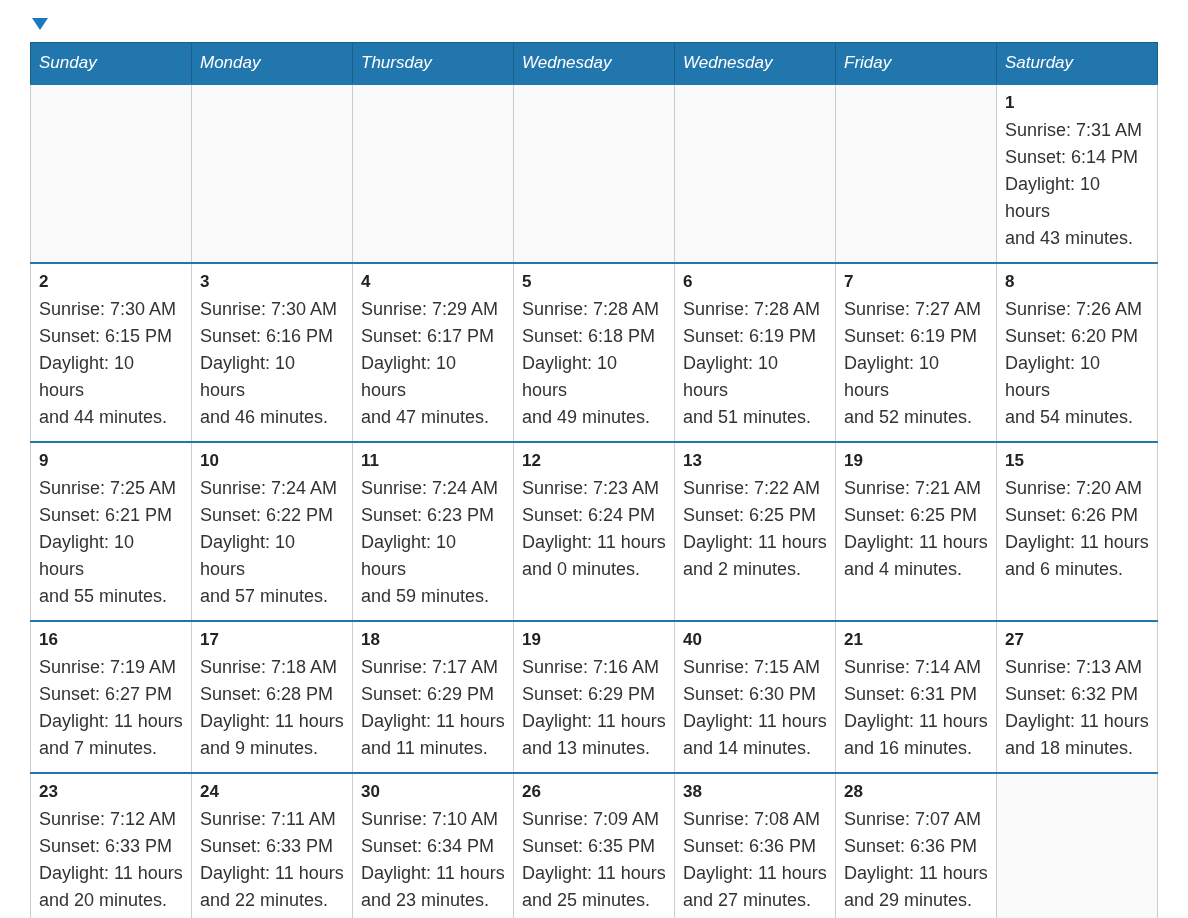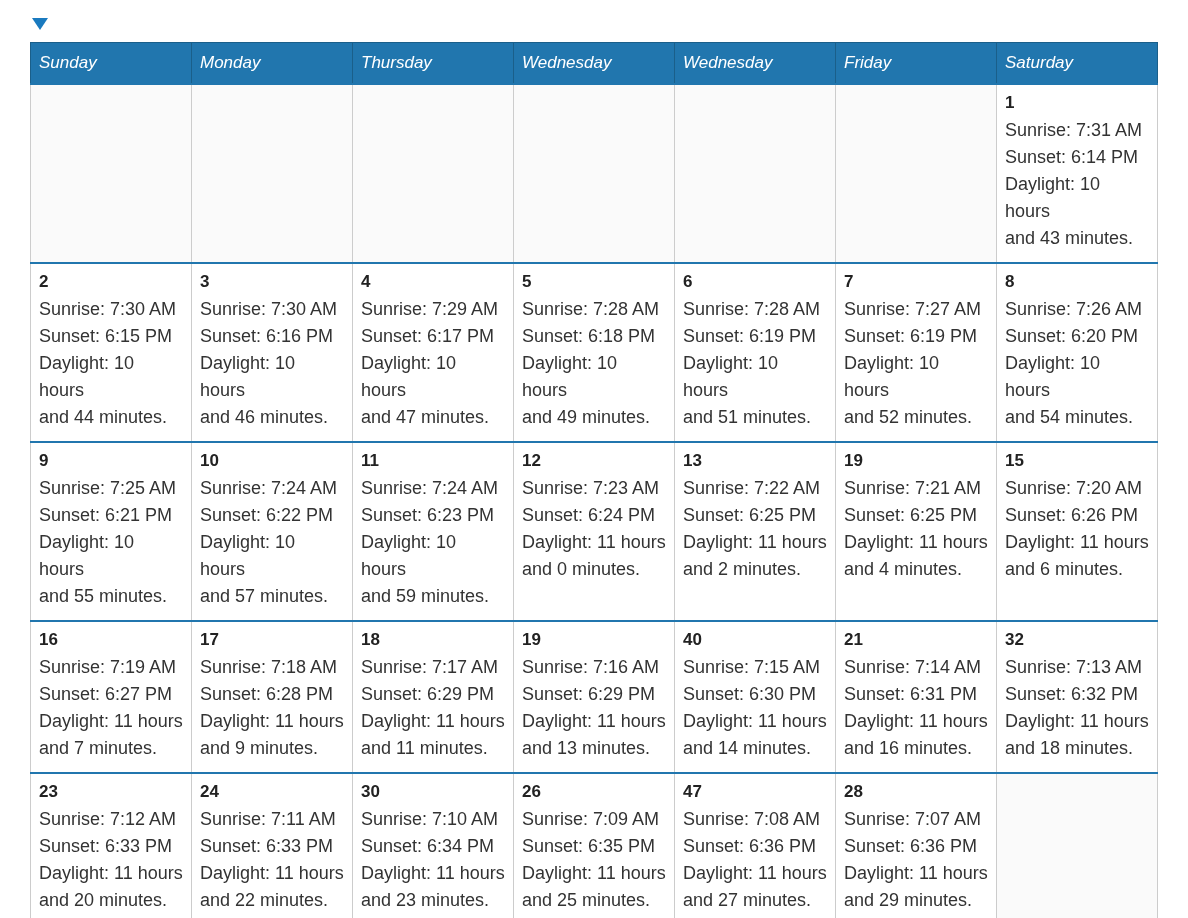--- a/index.html
+++ b/index.html
@@ -225,21 +225,21 @@
         </td>
         <td>
           <span class="day-number">40</span>
           <div class="day-info">Sunrise: 7:15 AM<br>Sunset: 6:30 PM<br>Daylight: 11 hours<br>and 14 minutes.</div>
         </td>
         <td>
           <span class="day-number">21</span>
           <div class="day-info">Sunrise: 7:14 AM<br>Sunset: 6:31 PM<br>Daylight: 11 hours<br>and 16 minutes.</div>
         </td>
         <td>
-          <span class="day-number">32</span>
+          <span class="day-number">27</span>
           <div class="day-info">Sunrise: 7:13 AM<br>Sunset: 6:32 PM<br>Daylight: 11 hours<br>and 18 minutes.</div>
         </td>
       </tr>
       <tr>
         <td>
           <span class="day-number">23</span>
           <div class="day-info">Sunrise: 7:12 AM<br>Sunset: 6:33 PM<br>Daylight: 11 hours<br>and 20 minutes.</div>
         </td>
         <td>
           <span class="day-number">24</span>
@@ -247,21 +247,21 @@
         </td>
         <td>
           <span class="day-number">30</span>
           <div class="day-info">Sunrise: 7:10 AM<br>Sunset: 6:34 PM<br>Daylight: 11 hours<br>and 23 minutes.</div>
         </td>
         <td>
           <span class="day-number">26</span>
           <div class="day-info">Sunrise: 7:09 AM<br>Sunset: 6:35 PM<br>Daylight: 11 hours<br>and 25 minutes.</div>
         </td>
         <td>
-          <span class="day-number">47</span>
+          <span class="day-number">38</span>
           <div class="day-info">Sunrise: 7:08 AM<br>Sunset: 6:36 PM<br>Daylight: 11 hours<br>and 27 minutes.</div>
         </td>
         <td>
           <span class="day-number">28</span>
           <div class="day-info">Sunrise: 7:07 AM<br>Sunset: 6:36 PM<br>Daylight: 11 hours<br>and 29 minutes.</div>
         </td>
         <td class="empty"></td>
       </tr>
     </tbody>
 </table>

